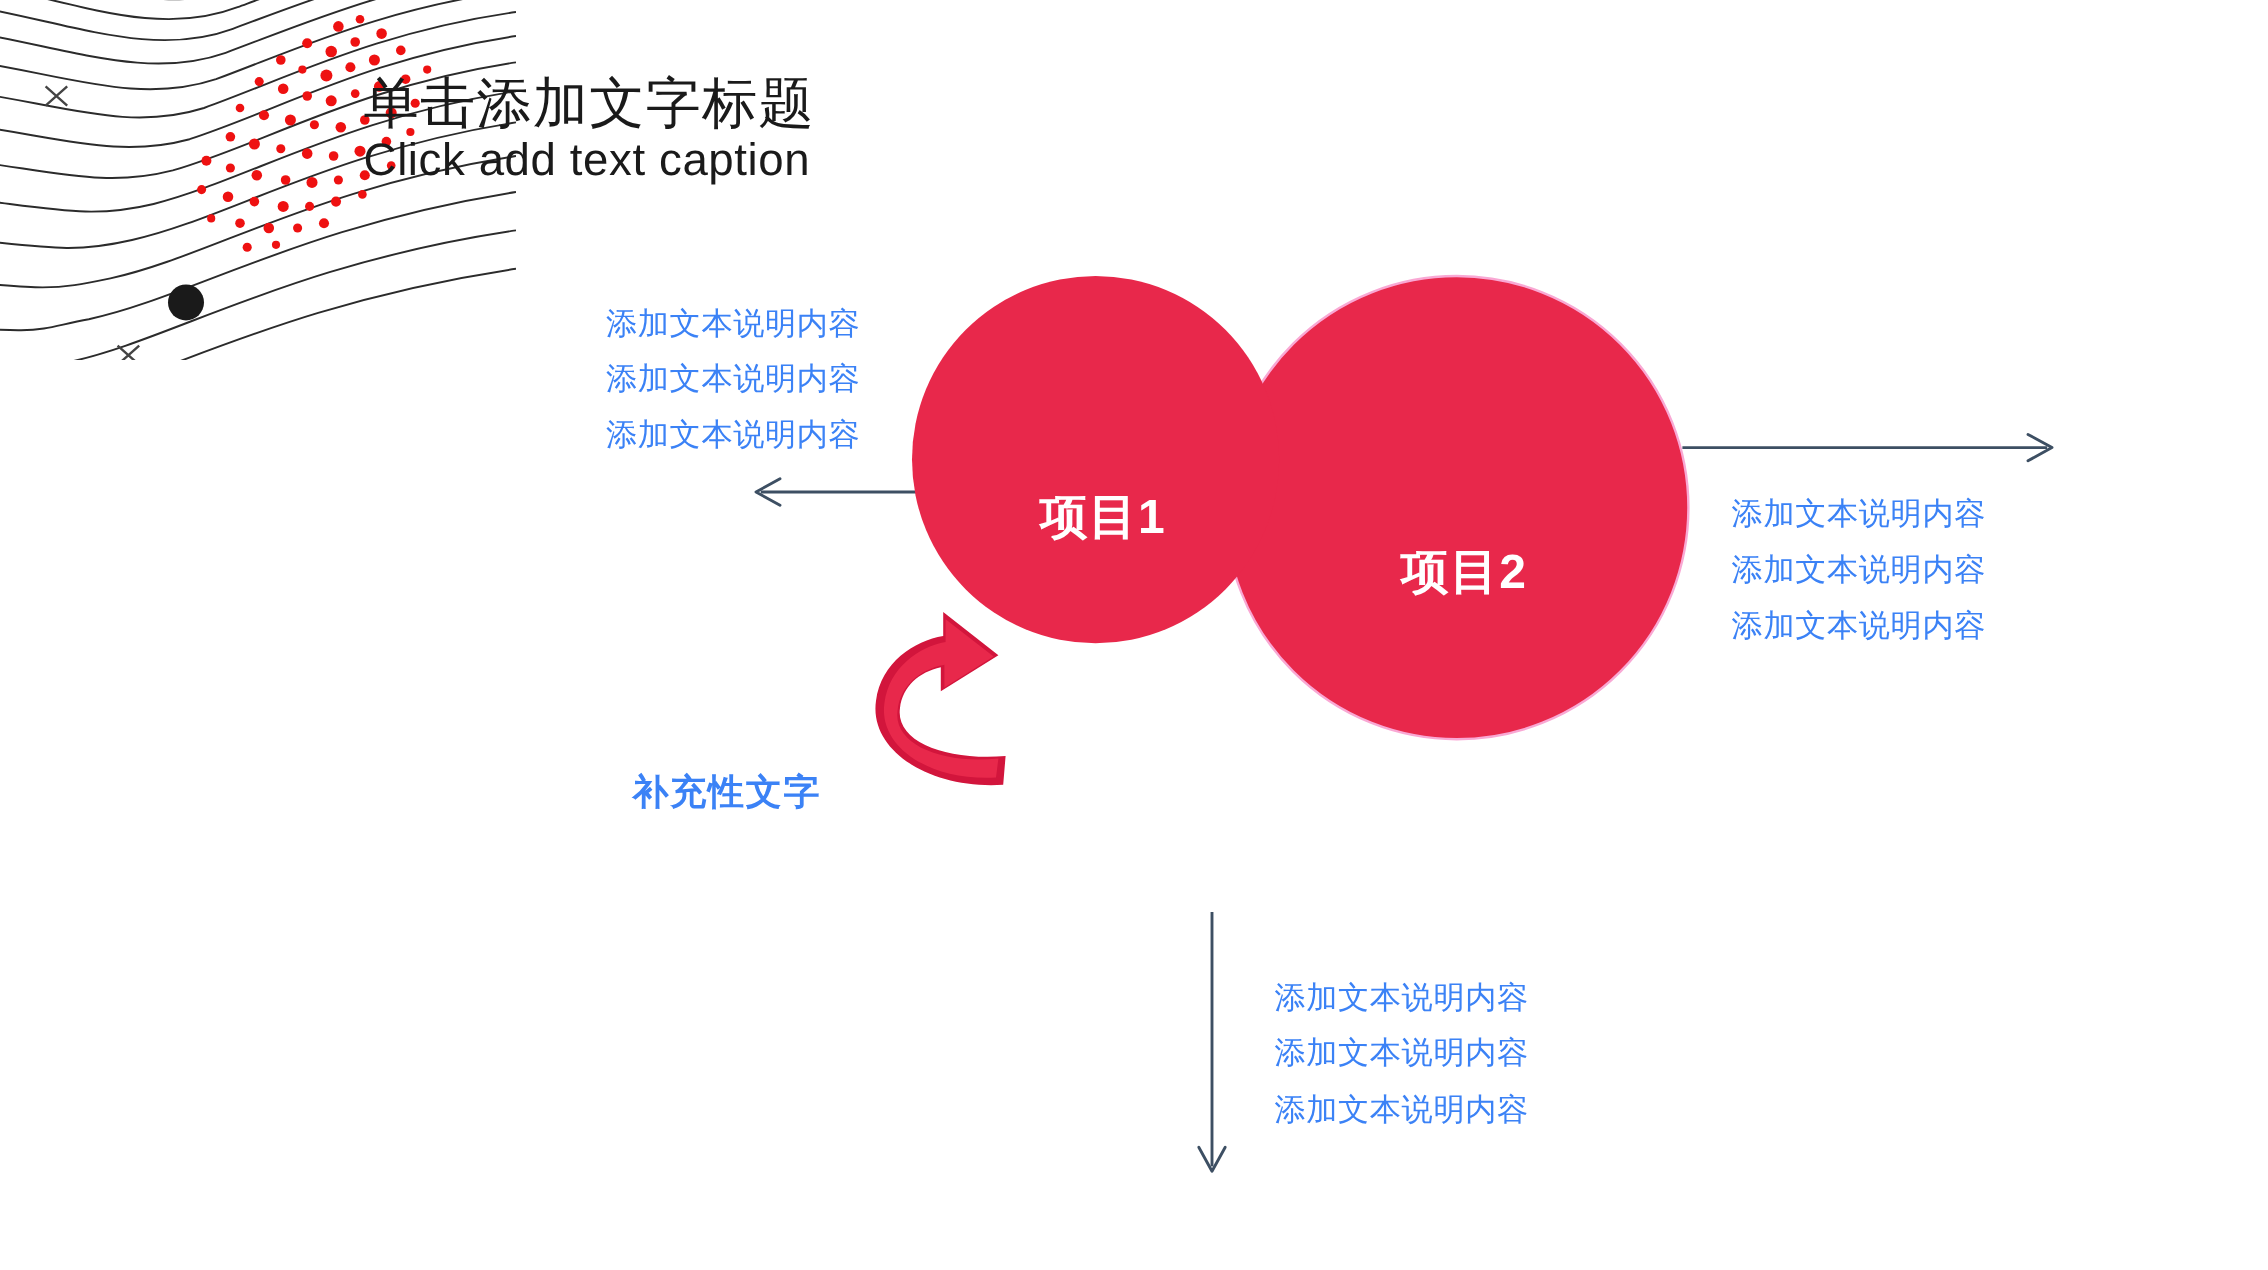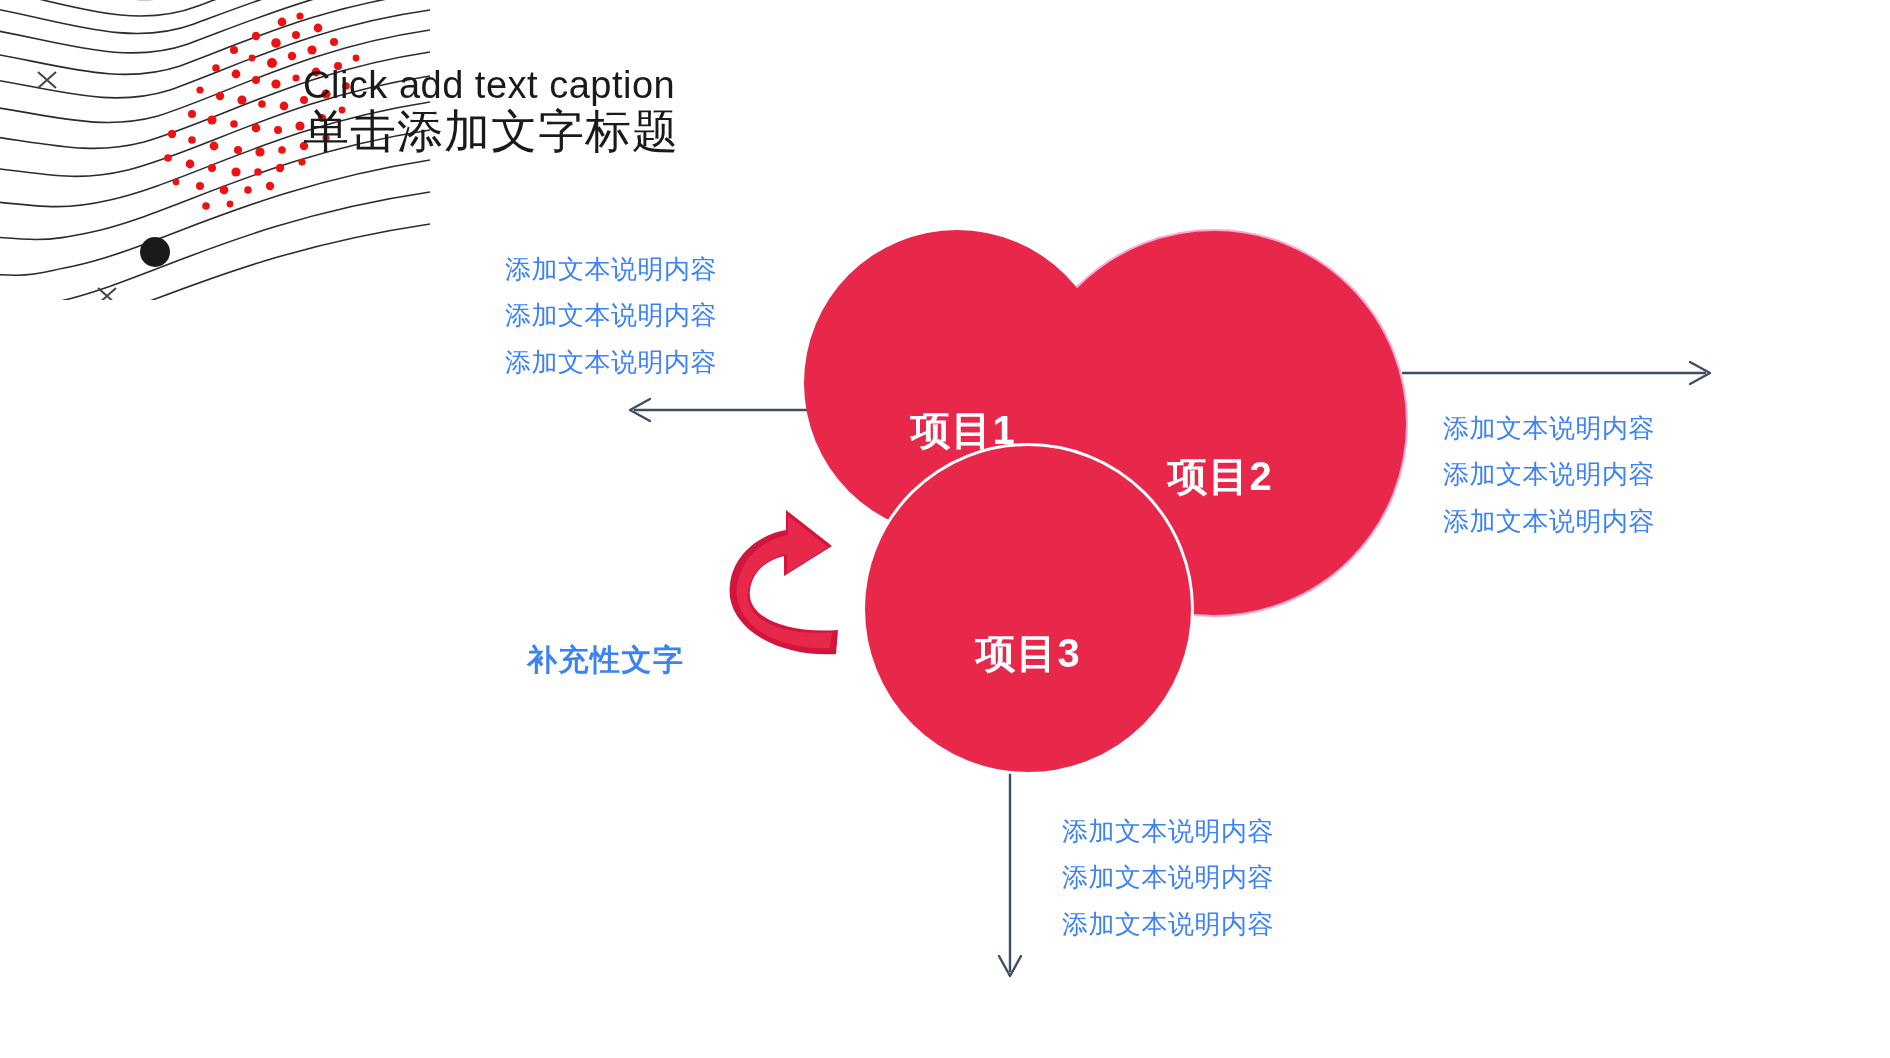--- a/index.html
+++ b/index.html
@@ -64,21 +64,21 @@
     justify-content: center;
   }
   .circle-label {
     color: #ffffff;
     font-size: 40px;
     font-weight: bold;
     letter-spacing: 1px;
     user-select: none;
   }
   #circle-1 {
-    left: 804px;
+    left: 760px;
     top: 230px;
     width: 306px;
     height: 306px;
     z-index: 3;
     text-align: right;
   }
   #circle-1 .circle-label { transform: translate(6px, 47px); }
   #circle-2 {
     left: 1020px;
     top: 229px;
@@ -242,22 +242,22 @@
       <circle cx="155" cy="252" r="15" fill="#1a1a1a"></circle>
 
       <g stroke="#444444" stroke-width="2">
         <path d="M 38 72 L 56 88 M 56 72 L 38 88"></path>
         <path d="M 98 288 L 116 304 M 116 288 L 98 304"></path>
       </g>
     </g>
   </svg>
 
   <div id="title-block">
+    <div id="title-cn">单击添加文字标题</div>
     <div id="title-en">Click add text caption</div>
-    <div id="title-cn">单击添加文字标题</div>
   </div>
 
   <svg class="connector" id="arrow-left" width="380" height="30" viewBox="0 0 380 30">
     <g stroke="#3d4f63" stroke-width="2.4" fill="none">
       <line x1="14" y1="15" x2="378" y2="15"></line>
       <polyline points="30,4 10,15 30,26" stroke-linejoin="round" stroke-linecap="round"></polyline>
     </g>
   </svg>
 
   <svg class="connector" id="arrow-right" width="320" height="30" viewBox="0 0 320 30">
@@ -272,23 +272,20 @@
       <line x1="15" y1="0" x2="15" y2="212"></line>
       <polyline points="4,196 15,216 26,196" stroke-linejoin="round" stroke-linecap="round"></polyline>
     </g>
   </svg>
 
   <div class="circle" id="circle-2">
     <span class="circle-label">项目2</span>
   </div>
   <div class="circle" id="circle-1">
     <span class="circle-label">项目1</span>
-  </div>
-  <div class="circle" id="circle-3">
-    <span class="circle-label">项目3</span>
   </div>
 
   <svg id="curved-arrow" width="130" height="150" viewBox="0 0 130 150">
     <path d="M 118 148
              C 58 152 6 120 12 78
              C 16 46 44 28 68 24
              L 68 4
              L 114 40
              L 66 70
              L 66 50

